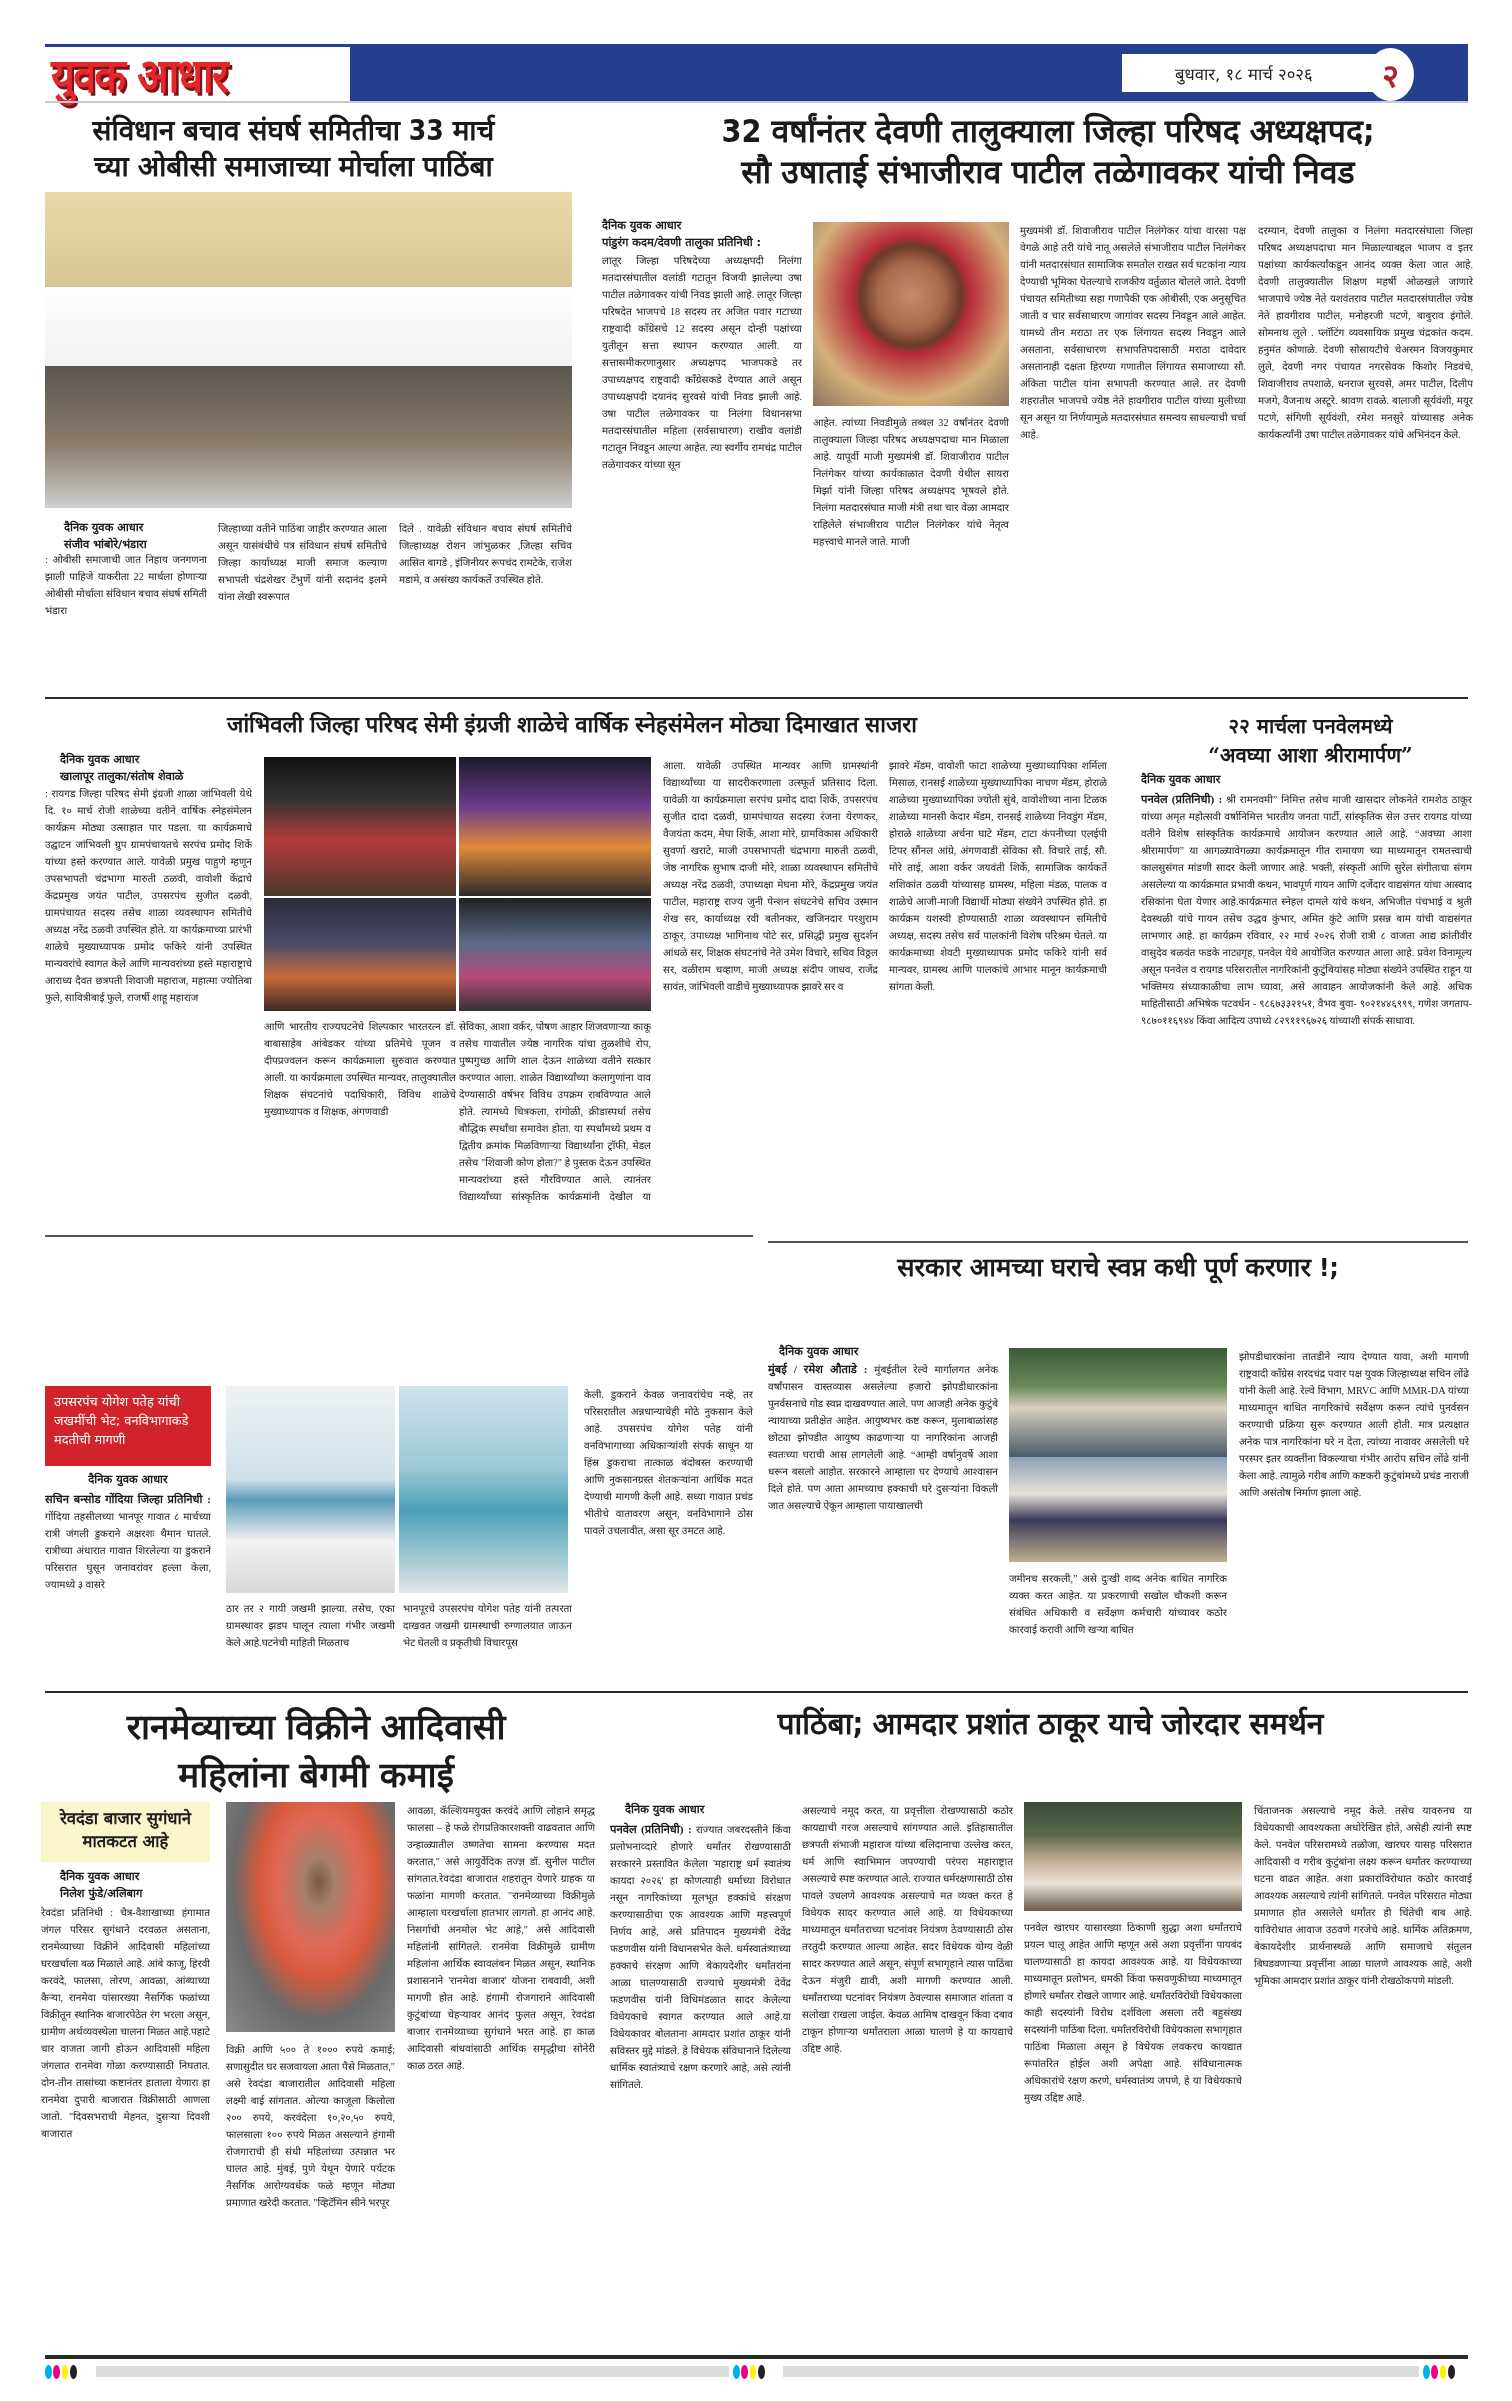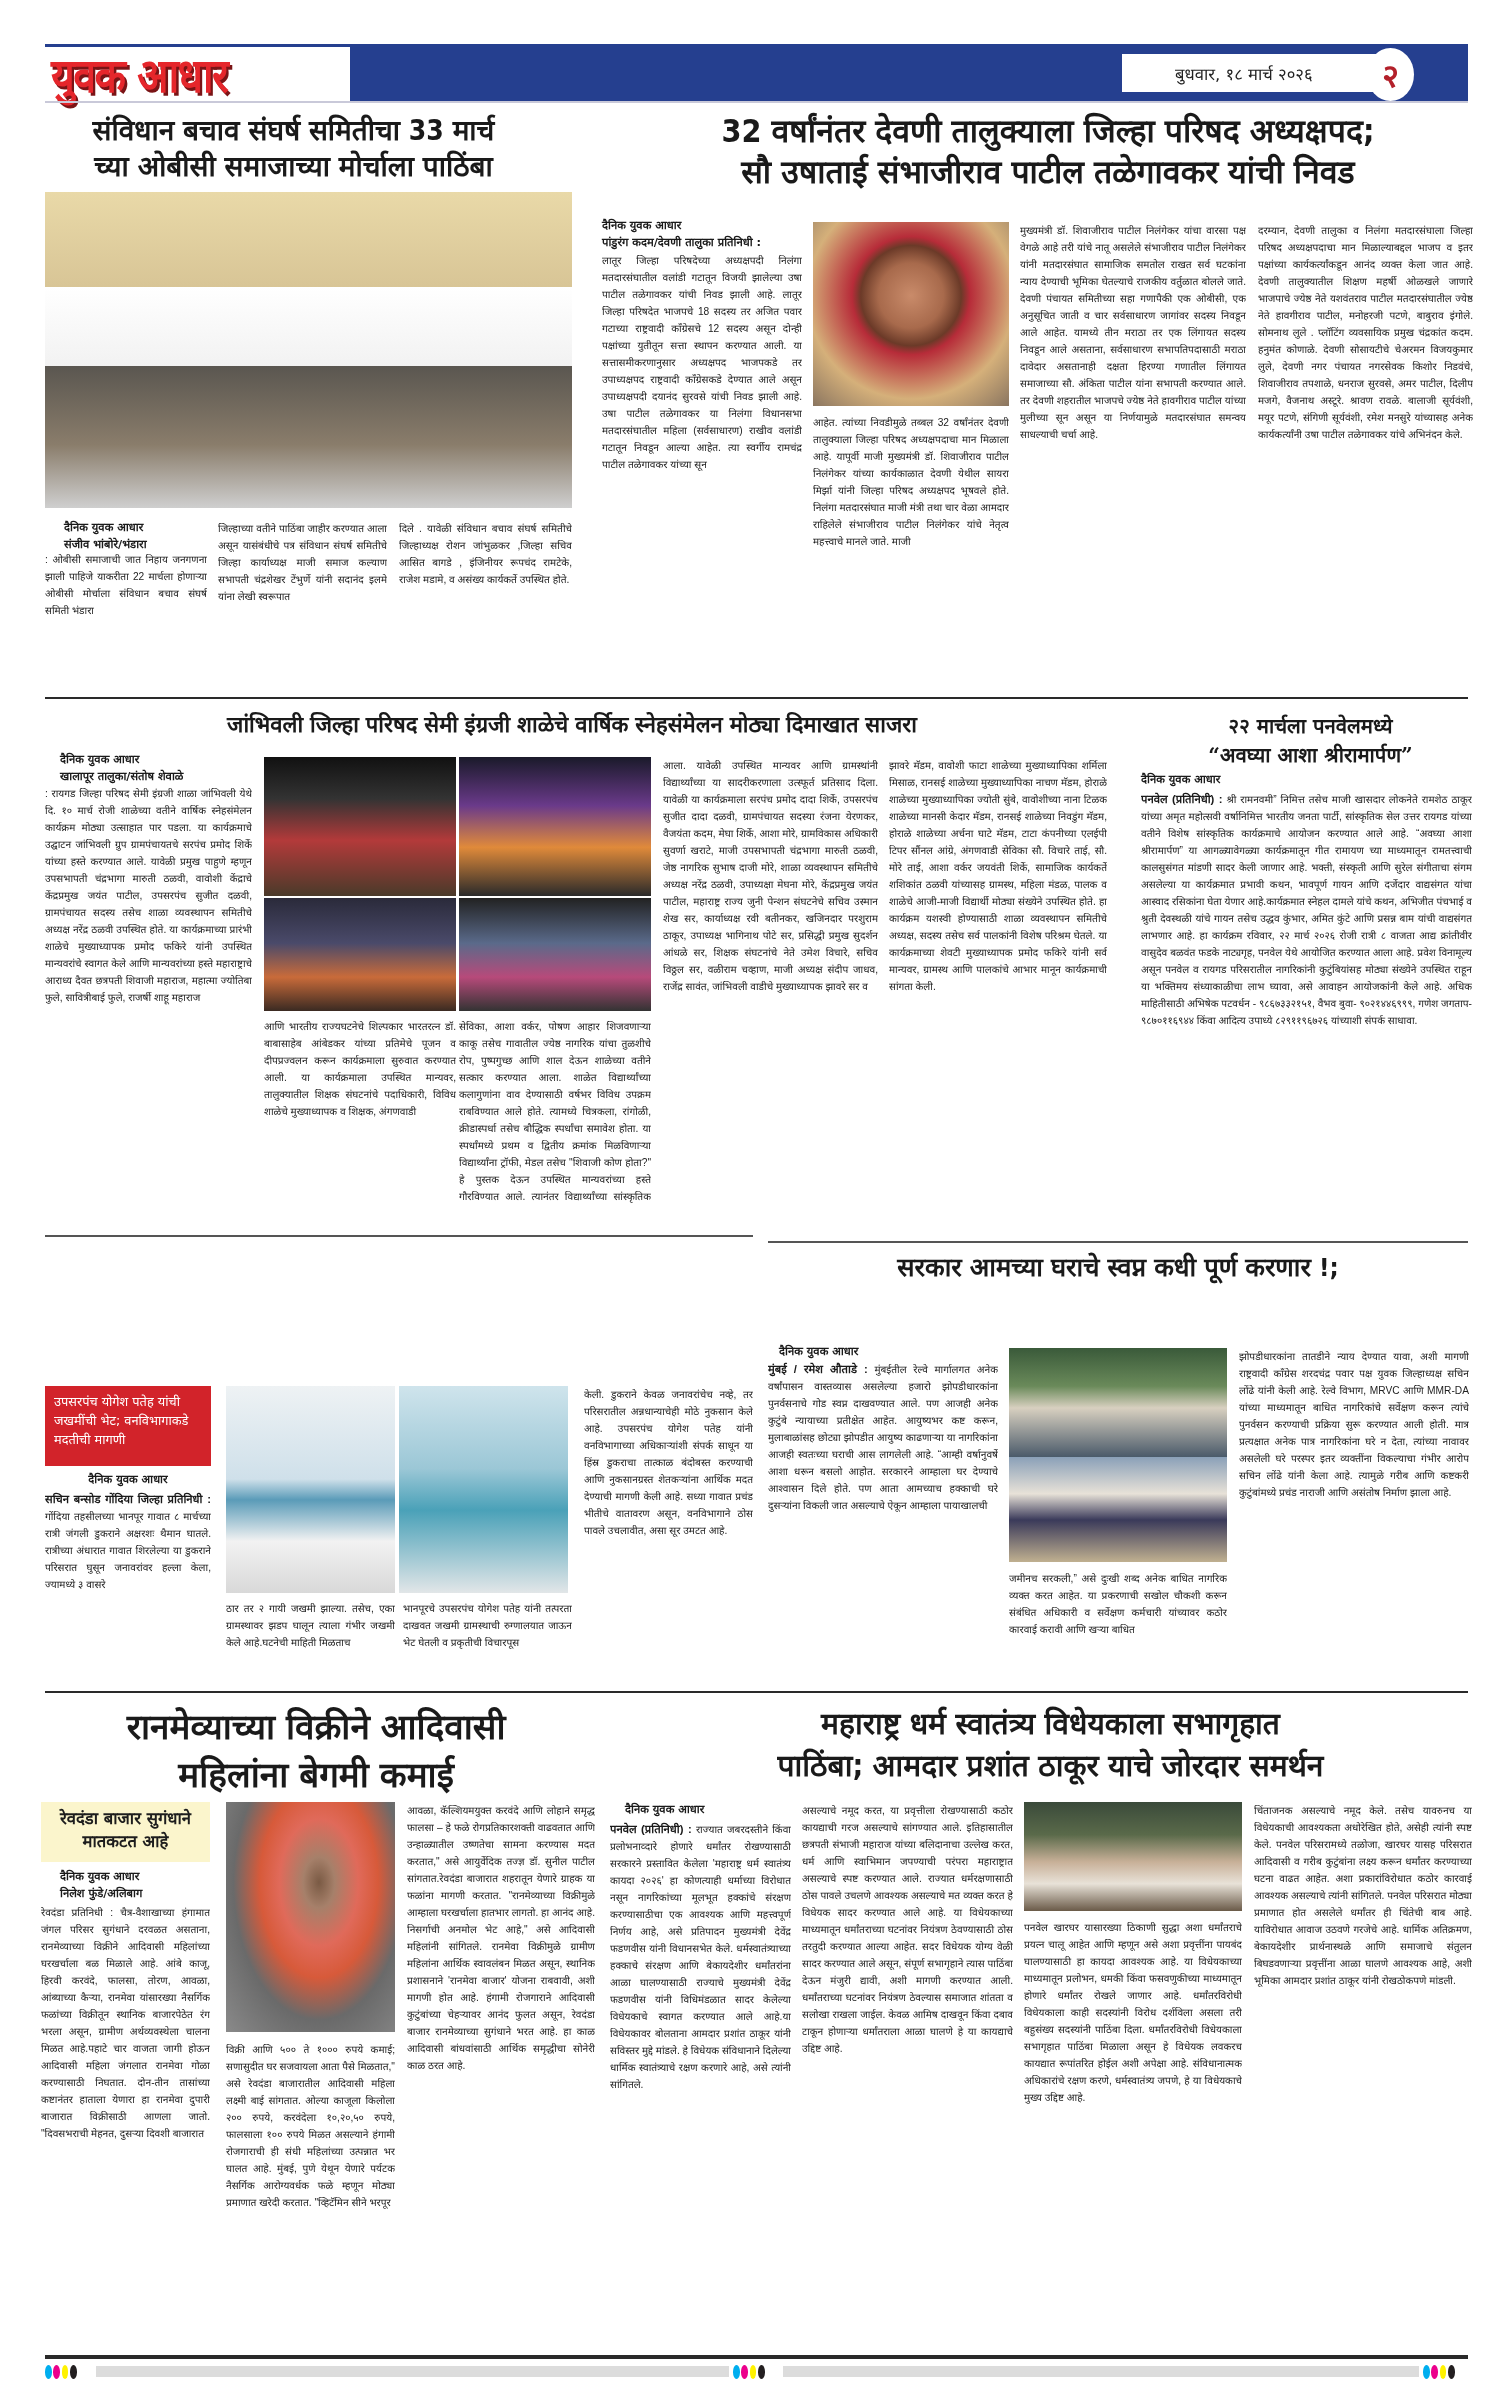--- a/index.html
+++ b/index.html
@@ -8,21 +8,21 @@
 .abs{position:absolute}
 .masthead{left:45px;top:44px;width:1423px;height:57px;background:#253f8f}
 .logo{left:45px;top:47px;width:305px;height:54px;background:#fff;display:flex;align-items:center;padding-left:6px}
 .logo span{font-family:"DejaVu Sans",sans-serif;font-weight:900;font-size:41px;color:#e5262b;letter-spacing:-1.5px;text-shadow:2.3px 2.3px 0 #7a1416;transform:scaleY(1.15);display:inline-block}
 .datebox{left:1122px;top:54px;width:279px;height:38px;background:#fff;display:flex;align-items:center;padding-left:53px;font-size:16.6px;color:#222}
 .pagenum{left:1367px;top:48px;width:47px;height:53px;background:#fff;border-radius:50%;display:flex;align-items:center;justify-content:center;font-size:32px;font-weight:bold;color:#b3202a}
 .mastline{left:45px;top:101px;width:1423px;height:1.5px;background:#c9c9d9}
 .hl{font-family:"DejaVu Sans Condensed","DejaVu Sans",sans-serif;font-weight:bold;color:#1a1a1a;line-height:1.2;text-align:center}
 .hl-serif{font-family:"DejaVu Serif",serif;font-weight:bold;color:#1a1a1a;text-align:center;line-height:1.15}
 .byline{font-size:11.3px;font-weight:bold;line-height:16.6px;color:#1a1a1a}
-.col{font-size:10.2px;line-height:17px;text-align:justify;color:#222;overflow:hidden;font-family:Liberation Sans, sans-serif}
+.col{font-size:10.2px;line-height:17px;text-align:justify;color:#222;overflow:hidden;font-family:Liberation Serif, serif}
 .photo{background:linear-gradient(135deg,#8c7a66,#cfc1ae 40%,#6b5e52 70%,#a79684)}
 .rule{height:3px;background:#2a2a2a}
 .thinrule{height:1.5px;background:#555}
 .redbox{background:#d2232a;color:#fff;font-size:12.8px;line-height:19px;padding:6px 9px}
 .yellowbox{background:#fbf5cc;text-align:center;font-size:16.6px;font-weight:bold;line-height:22.6px;padding:6px 0}
 .reg{display:flex;gap:1.5px;align-items:center}
 .reg i{display:block;width:6.8px;height:13.6px;border-radius:50%}
 .greybar{height:13.6px;background:#dcdcdc}
 </style>
 </head>
@@ -138,21 +138,20 @@
 <div class="abs byline" style="left:60px;top:1869px;width:151px">
   <div>दैनिक युवक आधार</div>
   <div>निलेश फुंडे/अलिबाग</div>
 </div>
 <div class="abs col" style="left:41px;top:1904px;width:169px;height:441px">रेवदंडा प्रतिनिधी : चैत्र-वैशाखाच्या हंगामात जंगल परिसर सुगंधाने दरवळत असताना, रानमेव्याच्या विक्रीने आदिवासी महिलांच्या घरखर्चाला बळ मिळाले आहे. आंबे काजू, हिरवी करवंदे, फालसा, तोरण, आवळा, आंब्याच्या कैऱ्या, रानमेवा यांसारख्या नैसर्गिक फळांच्या विक्रीतून स्थानिक बाजारपेठेत रंग भरला असून, ग्रामीण अर्थव्यवस्थेला चालना मिळत आहे.पहाटे चार वाजता जागी होऊन आदिवासी महिला जंगलात रानमेवा गोळा करण्यासाठी निघतात. दोन-तीन तासांच्या कष्टानंतर हाताला येणारा हा रानमेवा दुपारी बाजारात विक्रीसाठी आणला जातो. "दिवसभराची मेहनत, दुसऱ्या दिवशी बाजारात</div>
 <div class="abs photo" style="left:226px;top:1802px;width:169px;height:230px;background:radial-gradient(ellipse at 55% 35%,#7a5a44 0,#a6806a 12%,#e06a5a 30%,#d75a3a 45%,#6a6a6a 65%,#8a8a8a 100%)"></div>
 <div class="abs col" style="left:226px;top:2041px;width:169px;height:303px">विक्री आणि ५०० ते १००० रुपये कमाई; सणासुदीत घर सजवायला आता पैसे मिळतात," असे रेवदंडा बाजारातील आदिवासी महिला लक्ष्मी बाई सांगतात. ओल्या काजूला किलोला २०० रुपये, करवंदेला १०,२०,५० रुपये, फालसाला १०० रुपये मिळत असल्याने हंगामी रोजगाराची ही संधी महिलांच्या उत्पन्नात भर घालत आहे. मुंबई, पुणे येथून येणारे पर्यटक नैसर्गिक आरोग्यवर्धक फळे म्हणून मोठ्या प्रमाणात खरेदी करतात. "व्हिटॅमिन सीने भरपूर</div>
 <div class="abs col" style="left:407px;top:1802px;width:188px;height:542px">आवळा, कॅल्शियमयुक्त करवंदे आणि लोहाने समृद्ध फालसा – हे फळे रोगप्रतिकारशक्ती वाढवतात आणि उन्हाळ्यातील उष्णतेचा सामना करण्यास मदत करतात," असे आयुर्वेदिक तज्ज्ञ डॉ. सुनील पाटील सांगतात.रेवदंडा बाजारात शहरातून येणारे ग्राहक या फळांना मागणी करतात. "रानमेव्याच्या विक्रीमुळे आम्हाला घरखर्चाला हातभार लागतो. हा आनंद आहे. निसर्गाची अनमोल भेट आहे," असे आदिवासी महिलांनी सांगितले. रानमेवा विक्रीमुळे ग्रामीण महिलांना आर्थिक स्वावलंबन मिळत असून, स्थानिक प्रशासनाने 'रानमेवा बाजार' योजना राबवावी, अशी मागणी होत आहे. हंगामी रोजगाराने आदिवासी कुटुंबांच्या चेहऱ्यावर आनंद फुलत असून, रेवदंडा बाजार रानमेव्याच्या सुगंधाने भरत आहे. हा काळ आदिवासी बांधवांसाठी आर्थिक समृद्धीचा सोनेरी काळ ठरत आहे.</div>
 
 <div class="abs hl" style="left:610px;top:1703px;width:881px;font-size:30px;line-height:42px">
-  <div>महाराष्ट्र धर्म स्वातंत्र्य विधेयकाला सभागृहात</div>
   <div>पाठिंबा; आमदार प्रशांत ठाकूर याचे जोरदार समर्थन</div>
 </div>
 <div class="abs byline" style="left:625px;top:1802px;width:166px">
   <div>दैनिक युवक आधार</div>
 </div>
 <div class="abs col" style="left:610px;top:1821px;width:181px;height:523px">
   <span class="byline">पनवेल (प्रतिनिधी) :</span>
   <span>राज्यात जबरदस्तीने किंवा प्रलोभनाव्दारे होणारे धर्मांतर रोखण्यासाठी सरकारने प्रस्तावित केलेला 'महाराष्ट्र धर्म स्वातंत्र्य कायदा २०२६' हा कोणत्याही धर्माच्या विरोधात नसून नागरिकांच्या मूलभूत हक्कांचे संरक्षण करण्यासाठीचा एक आवश्यक आणि महत्त्वपूर्ण निर्णय आहे, असे प्रतिपादन मुख्यमंत्री देवेंद्र फडणवीस यांनी विधानसभेत केले. धर्मस्वातंत्र्याच्या हक्काचे संरक्षण आणि बेकायदेशीर धर्मांतरांना आळा घालण्यासाठी राज्याचे मुख्यमंत्री देवेंद्र फडणवीस यांनी विधिमंडळात सादर केलेल्या विधेयकाचे स्वागत करण्यात आले आहे.या विधेयकावर बोलताना आमदार प्रशांत ठाकूर यांनी सविस्तर मुद्दे मांडले. हे विधेयक संविधानाने दिलेल्या धार्मिक स्वातंत्र्याचे रक्षण करणारे आहे, असे त्यांनी सांगितले.</span>
 </div>
 <div class="abs col" style="left:802px;top:1802px;width:211px;height:542px">असल्याचे नमूद करत, या प्रवृत्तीला रोखण्यासाठी कठोर कायद्याची गरज असल्याचे सांगण्यात आले. इतिहासातील छत्रपती संभाजी महाराज यांच्या बलिदानाचा उल्लेख करत, धर्म आणि स्वाभिमान जपण्याची परंपरा महाराष्ट्रात असल्याचे स्पष्ट करण्यात आले. राज्यात धर्मरक्षणासाठी ठोस पावले उचलणे आवश्यक असल्याचे मत व्यक्त करत हे विधेयक सादर करण्यात आले आहे. या विधेयकाच्या माध्यमातून धर्मांतराच्या घटनांवर नियंत्रण ठेवण्यासाठी ठोस तरतुदी करण्यात आल्या आहेत. सदर विधेयक योग्य वेळी सादर करण्यात आले असून, संपूर्ण सभागृहाने त्यास पाठिंबा देऊन मंजुरी द्यावी, अशी मागणी करण्यात आली. धर्मांतराच्या घटनांवर नियंत्रण ठेवल्यास समाजात शांतता व सलोखा राखला जाईल. केवळ आमिष दाखवून किंवा दबाव टाकून होणाऱ्या धर्मांतराला आळा घालणे हे या कायद्याचे उद्दिष्ट आहे.</div>

